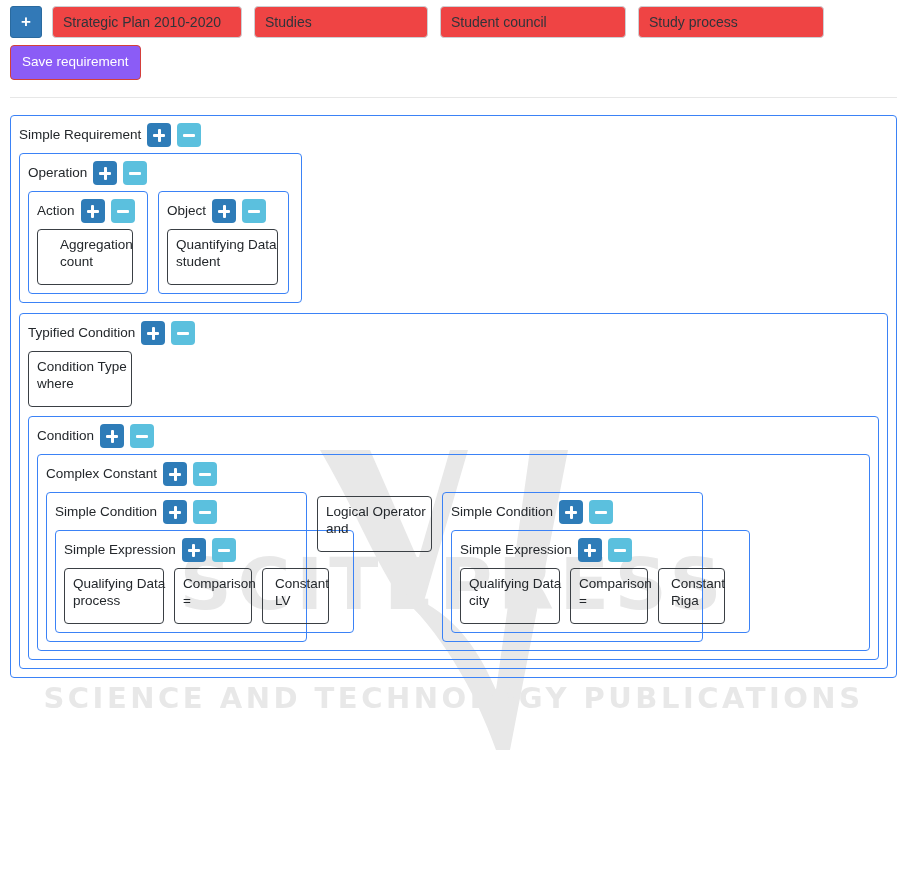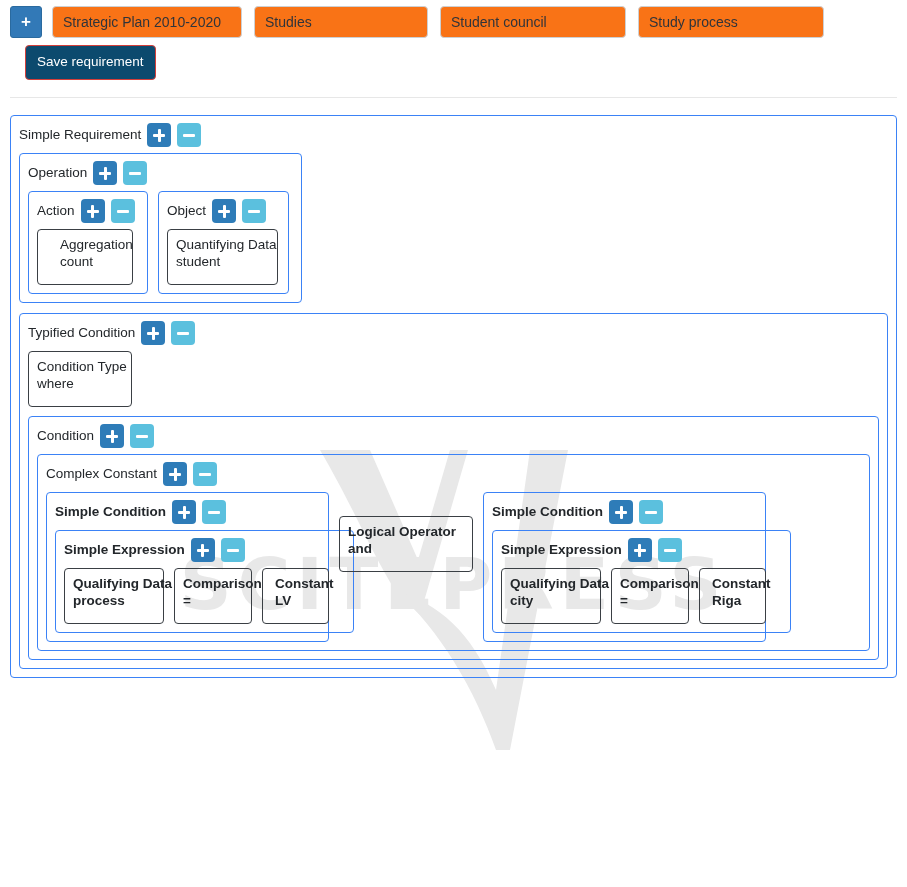--- a/index.html
+++ b/index.html
@@ -40,33 +40,33 @@
   #toolbar{ position:relative; z-index:2; padding:6px 0 0 0; }
   .tb-row{ display:flex; align-items:flex-start; padding-left:10px; }
   .btn-add-top{
     width:32px; height:32px; flex:0 0 32px;
     background:#3279b7; border:1px solid #2a6a9f; border-radius:3px;
     color:#fff; font-size:17px; font-weight:bold; line-height:30px;
     text-align:center; cursor:pointer; padding:0;
   }
   .tb-input{
     height:32px; border:1px solid #ccd0d4; border-radius:4px;
-    background:#f97316; color:#30343a; font-size:14px;
+    background:#ef4444; color:#30343a; font-size:14px;
     padding:0 10px; line-height:30px; margin-left:10px;
     font-family:"Liberation Sans", sans-serif;
     white-space:nowrap; overflow:hidden;
   }
   .tb-input.w1{ width:190px; }
   .tb-input.w2{ width:174px; margin-left:12px; }
   .tb-input.w3{ width:186px; margin-left:12px; }
   .tb-input.w4{ width:186px; margin-left:12px; }
   .btn-save{
-    margin:7px 0 0 25px;
+    margin:7px 0 0 10px;
     display:inline-block;
-    background:#0c4a6e; border:1px solid #d43f3a; border-radius:4px;
+    background:#8b5cf6; border:1px solid #d43f3a; border-radius:4px;
     color:#fff; font-size:13.5px; line-height:1;
     padding:9px 11px 10px 11px; cursor:pointer;
   }
   #divider{
     position:relative; z-index:2;
     margin:17px 10px 0 10px; height:1px; background:#e7e7e7;
   }
 
   
   #tree-area{ position:relative; z-index:2; margin-top:17px; padding:0 10px; }
@@ -116,36 +116,37 @@
   .n-action{ width:120px; }
   .n-object{ width:131px; }
   .leaf-aggregation{ width:96px; height:56px;padding-left:22px; }
   .leaf-quantifying{ width:111px; height:56px; }
 
   .n-typified{ margin-top:10px; }
   .leaf-conditiontype{ width:104px; height:56px; margin-bottom:9px; }
 
   .n-condition{ }
   .n-complex{ }
-  .n-simplecond{ width:283px;font-weight:bold; }
+  .n-simplecond{ width:261px; }
   .n-simpleexpr{ width:299px; }
   .leaf-qd{ width:100px; height:56px; }
   .leaf-cmp{ width:78px; height:56px; }
   .leaf-const{ width:67px; height:56px;padding-left:12px; }
-  .leaf-logop{ width:134px; height:56px; align-self:flex-start; margin-top:24px;font-weight:bold; }
+  .leaf-logop{ width:115px; height:56px; align-self:flex-start; margin-top:4px; }
 </style>
 </head>
 <body>
 
 <div id="watermark">
   <svg class="wm-mark" width="320" height="330" viewBox="0 0 320 330">
     <path d="M20 10 L70 10 L118 120 L150 10 L168 10 L120 175 L95 150 C70 110 55 70 20 10 Z" fill="#e8e8e8"></path>
     <path d="M95 150 C140 190 175 250 196 310 L210 310 L268 10 L230 10 L196 250 C170 190 140 165 95 150 Z" fill="#e8e8e8"></path>
   </svg>
   <div class="wm-scitepress">SCITEPRESS</div>
+  <div class="wm-tagline">SCIENCE AND TECHNOLOGY PUBLICATIONS</div>
 </div>
 
 <div id="toolbar">
   <div class="tb-row">
     <button class="btn-add-top">+</button>
     <div class="tb-input w1">Strategic Plan 2010-2020</div>
     <div class="tb-input w2">Studies</div>
     <div class="tb-input w3">Student council</div>
     <div class="tb-input w4">Study process</div>
   </div>

